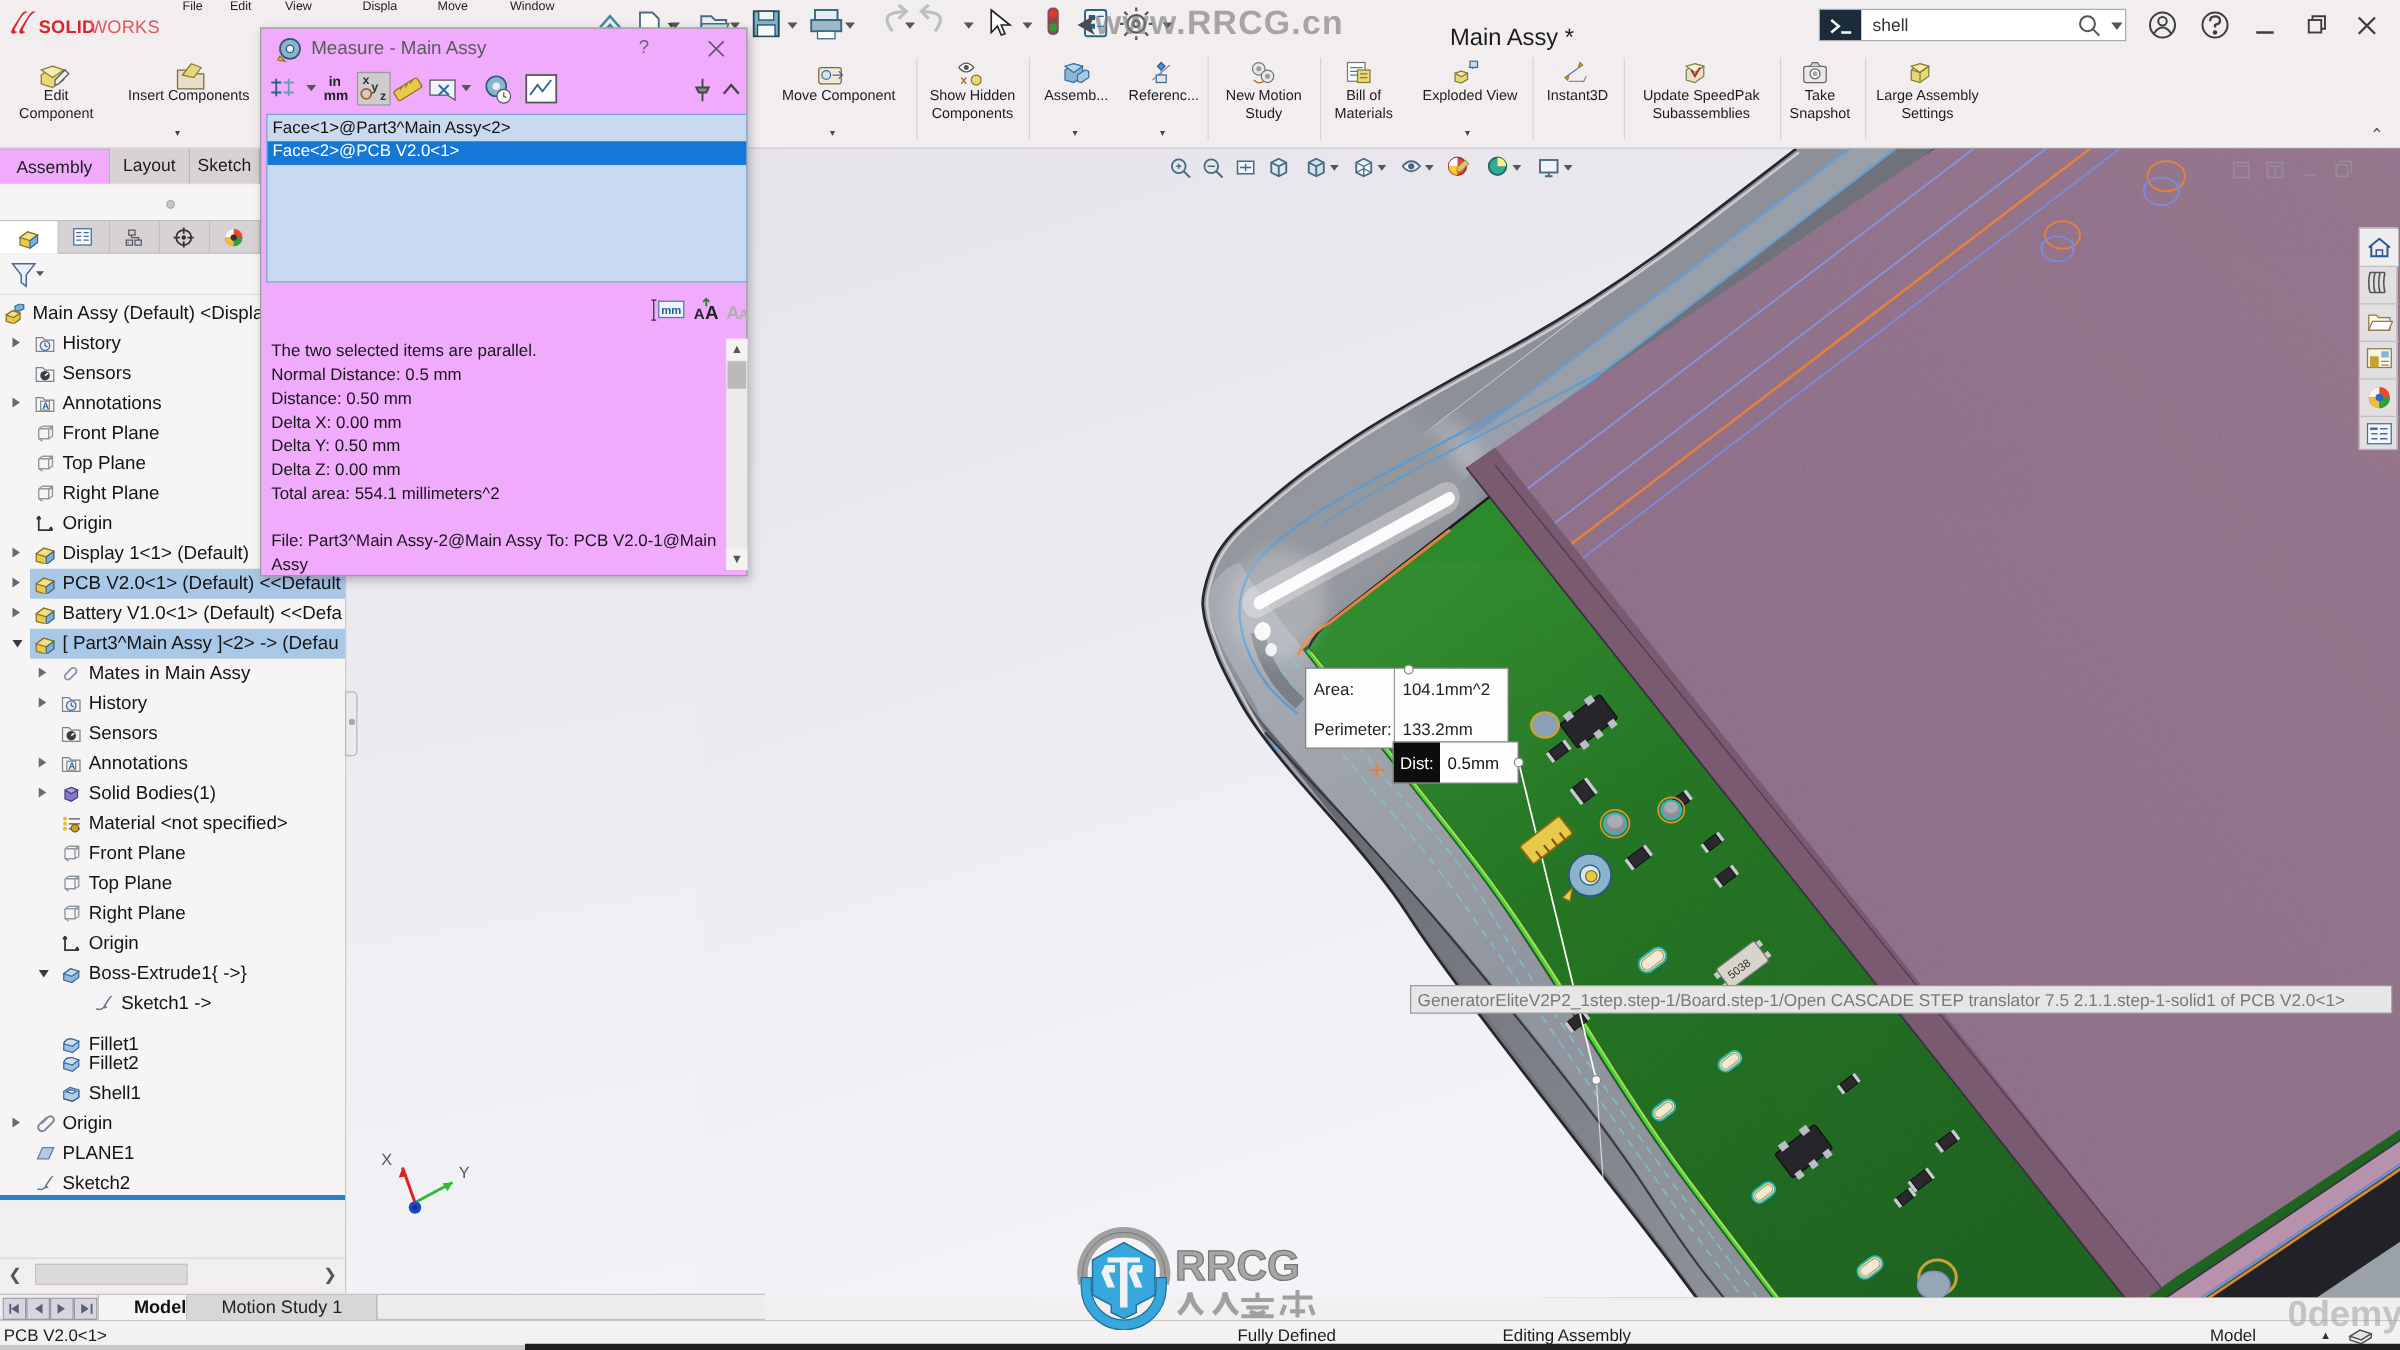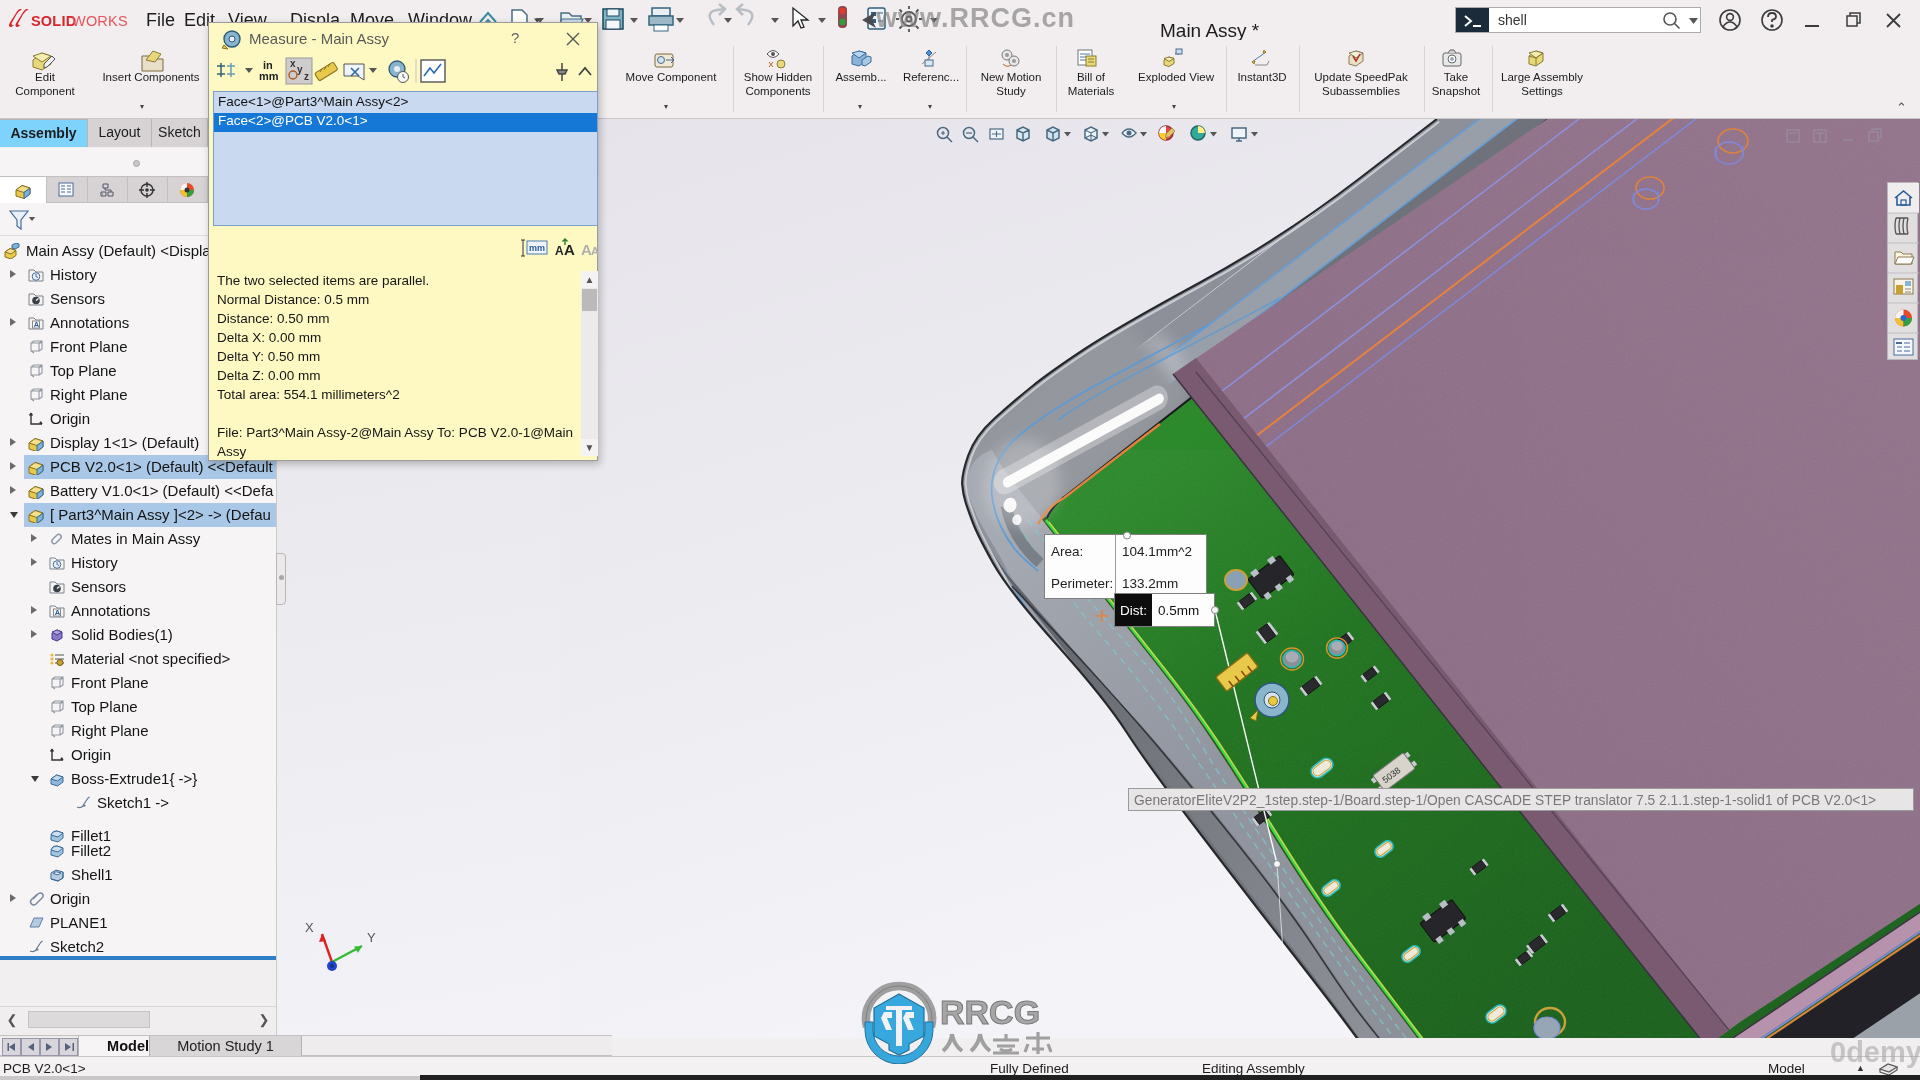--- a/index.html
+++ b/index.html
@@ -1,35 +1,35 @@
 <!DOCTYPE html>
 <html><head><meta charset="utf-8"><style>
 *{margin:0;padding:0;box-sizing:border-box}
 html,body{width:1920px;height:1080px;overflow:hidden;font-family:"Liberation Sans",sans-serif;background:#f1edef;position:relative}
 .abs{position:absolute}
 #titlebar{left:0;top:0;width:1920px;height:40px;background:#f2eef0}
-#menubar span{position:absolute;top:10px;font-size:18px;color:#1c1c1c}
+#menubar span{position:absolute;top:0;font-size:10px;color:#1c1c1c}
 #ribbon{left:0;top:40px;width:1920px;height:79px;background:#f2eef0;border-bottom:1px solid #c9c6c7}
 .rbtn{position:absolute;top:4px;text-align:center;font-size:11.5px;color:#1c1c1c;line-height:13.5px}
 .rsep{position:absolute;top:6px;height:66px;width:1px;background:#d8d4d6}
 .rarr{position:absolute;font-size:8px;color:#444}
 #tabstrip{left:0;top:119px;width:276px;height:29px;background:#f2eef0}
 .ltab{position:absolute;top:0;height:28px;font-size:14px;color:#1c1c1c;text-align:center;line-height:27px;border-right:1px solid #b9b6b7}
 #leftpanel{left:0;top:148px;width:276px;height:884px;background:#f6f4f5}
 #vp{left:276px;top:119px;width:1644px;height:919px}
 .treerow{position:absolute;left:0;width:276px;height:24px;font-size:15px;color:#141414;white-space:nowrap}
 .treerow .lbl{position:absolute;top:3px}
 .arr{position:absolute;top:7px;width:0;height:0}
 .arr.r{border-left:6px solid #6a6a6a;border-top:4.5px solid transparent;border-bottom:4.5px solid transparent}
 .arr.d{border-top:6px solid #3a3a3a;border-left:4.5px solid transparent;border-right:4.5px solid transparent;top:9px}
 #statusbar{left:0;top:1057px;width:1920px;height:23px;background:#f4f1f2;font-size:13.5px;color:#1c1c1c}
 #modeltabs{left:0;top:1035px;width:612px;height:21px;background:#efecee;border-top:1px solid #c5c2c3;border-bottom:1px solid #c5c2c3}
 .wm{color:rgba(125,125,125,0.65);font-weight:bold}
 svg{display:block}
-.dlg{left:208px;top:22px;width:390px;height:439px;background:#fef9c3;border:1px solid #9b9b9b;box-shadow:2px 3px 8px rgba(0,0,0,0.25)}
+.dlg{left:208px;top:22px;width:390px;height:439px;background:#f0abfc;border:1px solid #9b9b9b;box-shadow:2px 3px 8px rgba(0,0,0,0.25)}
 </style></head><body>
 
 <div class="abs" id="titlebar">
  <svg class="abs" style="left:6px;top:7px" width="130" height="26" viewBox="0 0 130 26">
   <g fill="#d6252b">
         <path d="M5 20 Q1.5 20 4 15.5 L11 4.5 Q13.5 1 16 2.5 Q13 3.5 10.5 7.5 L6 15.5 Q4.5 18 8 18.5 Z"></path>
         <path d="M11.5 20 Q8 20 10.5 15.5 L17.5 4.5 Q20 1 22.5 2.5 Q19.5 3.5 17 7.5 L12.5 15.5 Q11 18 14.5 18.5 Z"></path>
   <text x="25" y="19" font-size="14.5" font-weight="bold" fill="#d6252b" letter-spacing="0.2">SOLID</text>
         <text x="66" y="19" font-size="14.5" fill="#e4555a" letter-spacing="0.2">WORKS</text>
       </g>
@@ -232,21 +232,21 @@
 
   <g transform="translate(1527,8)">
         <path d="M2 8 l7 -5 7 2 v8 l-7 5 -7 -2 Z" fill="#e8d87a" stroke="#8a7a30"></path>
         <path d="M9 3 l7 2 -7 5 -7 -5 Z" fill="#f4ecb0" stroke="#8a7a30"></path>
         <path d="M9 10 v7 m-7 -9 l7 2 7 -5" stroke="#8a7a30" fill="none"></path>
       </g>
  </svg>
  <div class="abs" style="left:1896px;top:60px;color:#555;font-size:13px">⌃</div>
 </div>
 <div class="abs" id="tabstrip">
- <div class="ltab" style="left:0;width:88px;background:#7dd3fc;font-weight:bold;border-top:1px solid #b9b6b7">Assembly</div>
+ <div class="ltab" style="left:0;width:88px;background:#f0abfc;font-weight:normal;border-top:1px solid #b9b6b7">Assembly</div>
  <div class="ltab" style="left:88px;width:64px;background:#d7d3d5">Layout</div>
  <div class="ltab" style="left:152px;width:56px;background:#d7d3d5">Sketch</div>
  <div class="ltab" style="left:208px;width:68px;background:#d7d3d5">Markup</div>
 </div>
 
 <svg class="abs" id="vp" width="1644" height="919" viewBox="276 119 1644 919">
 <defs>
  <linearGradient id="vbg" x1="0" y1="0" x2="0.3" y2="1">
   <stop offset="0" stop-color="#e6e4ea"></stop>
         <stop offset="0.5" stop-color="#ecebf0"></stop>

